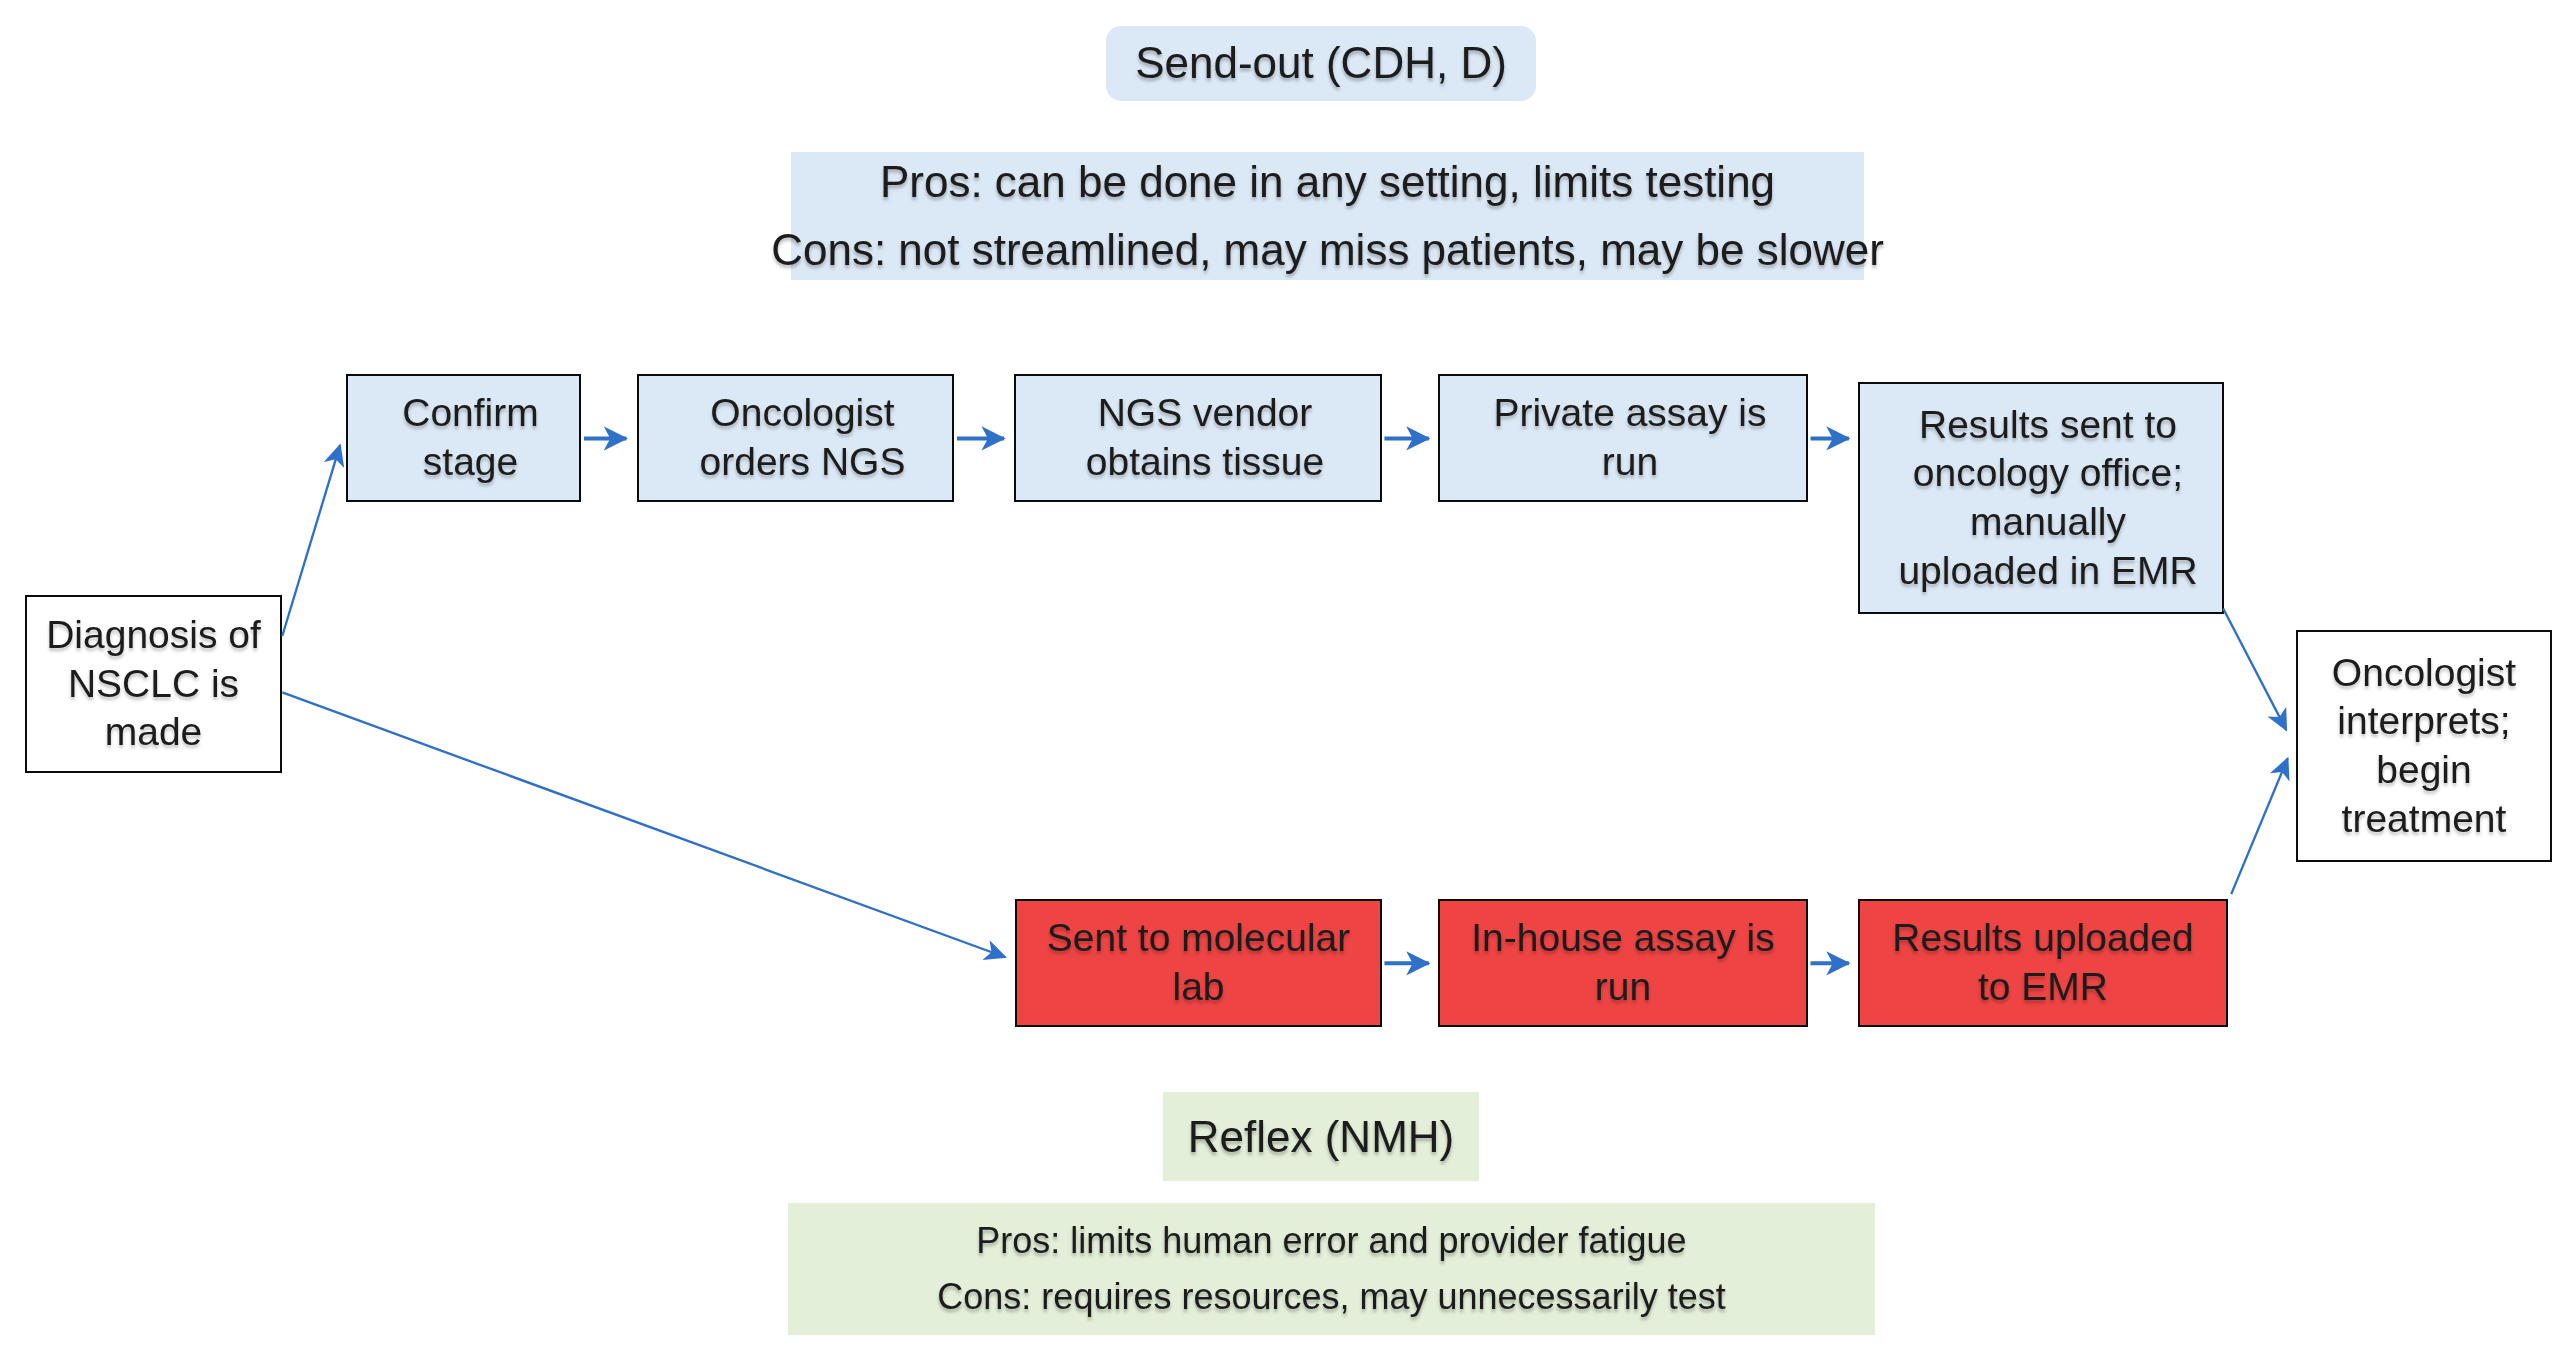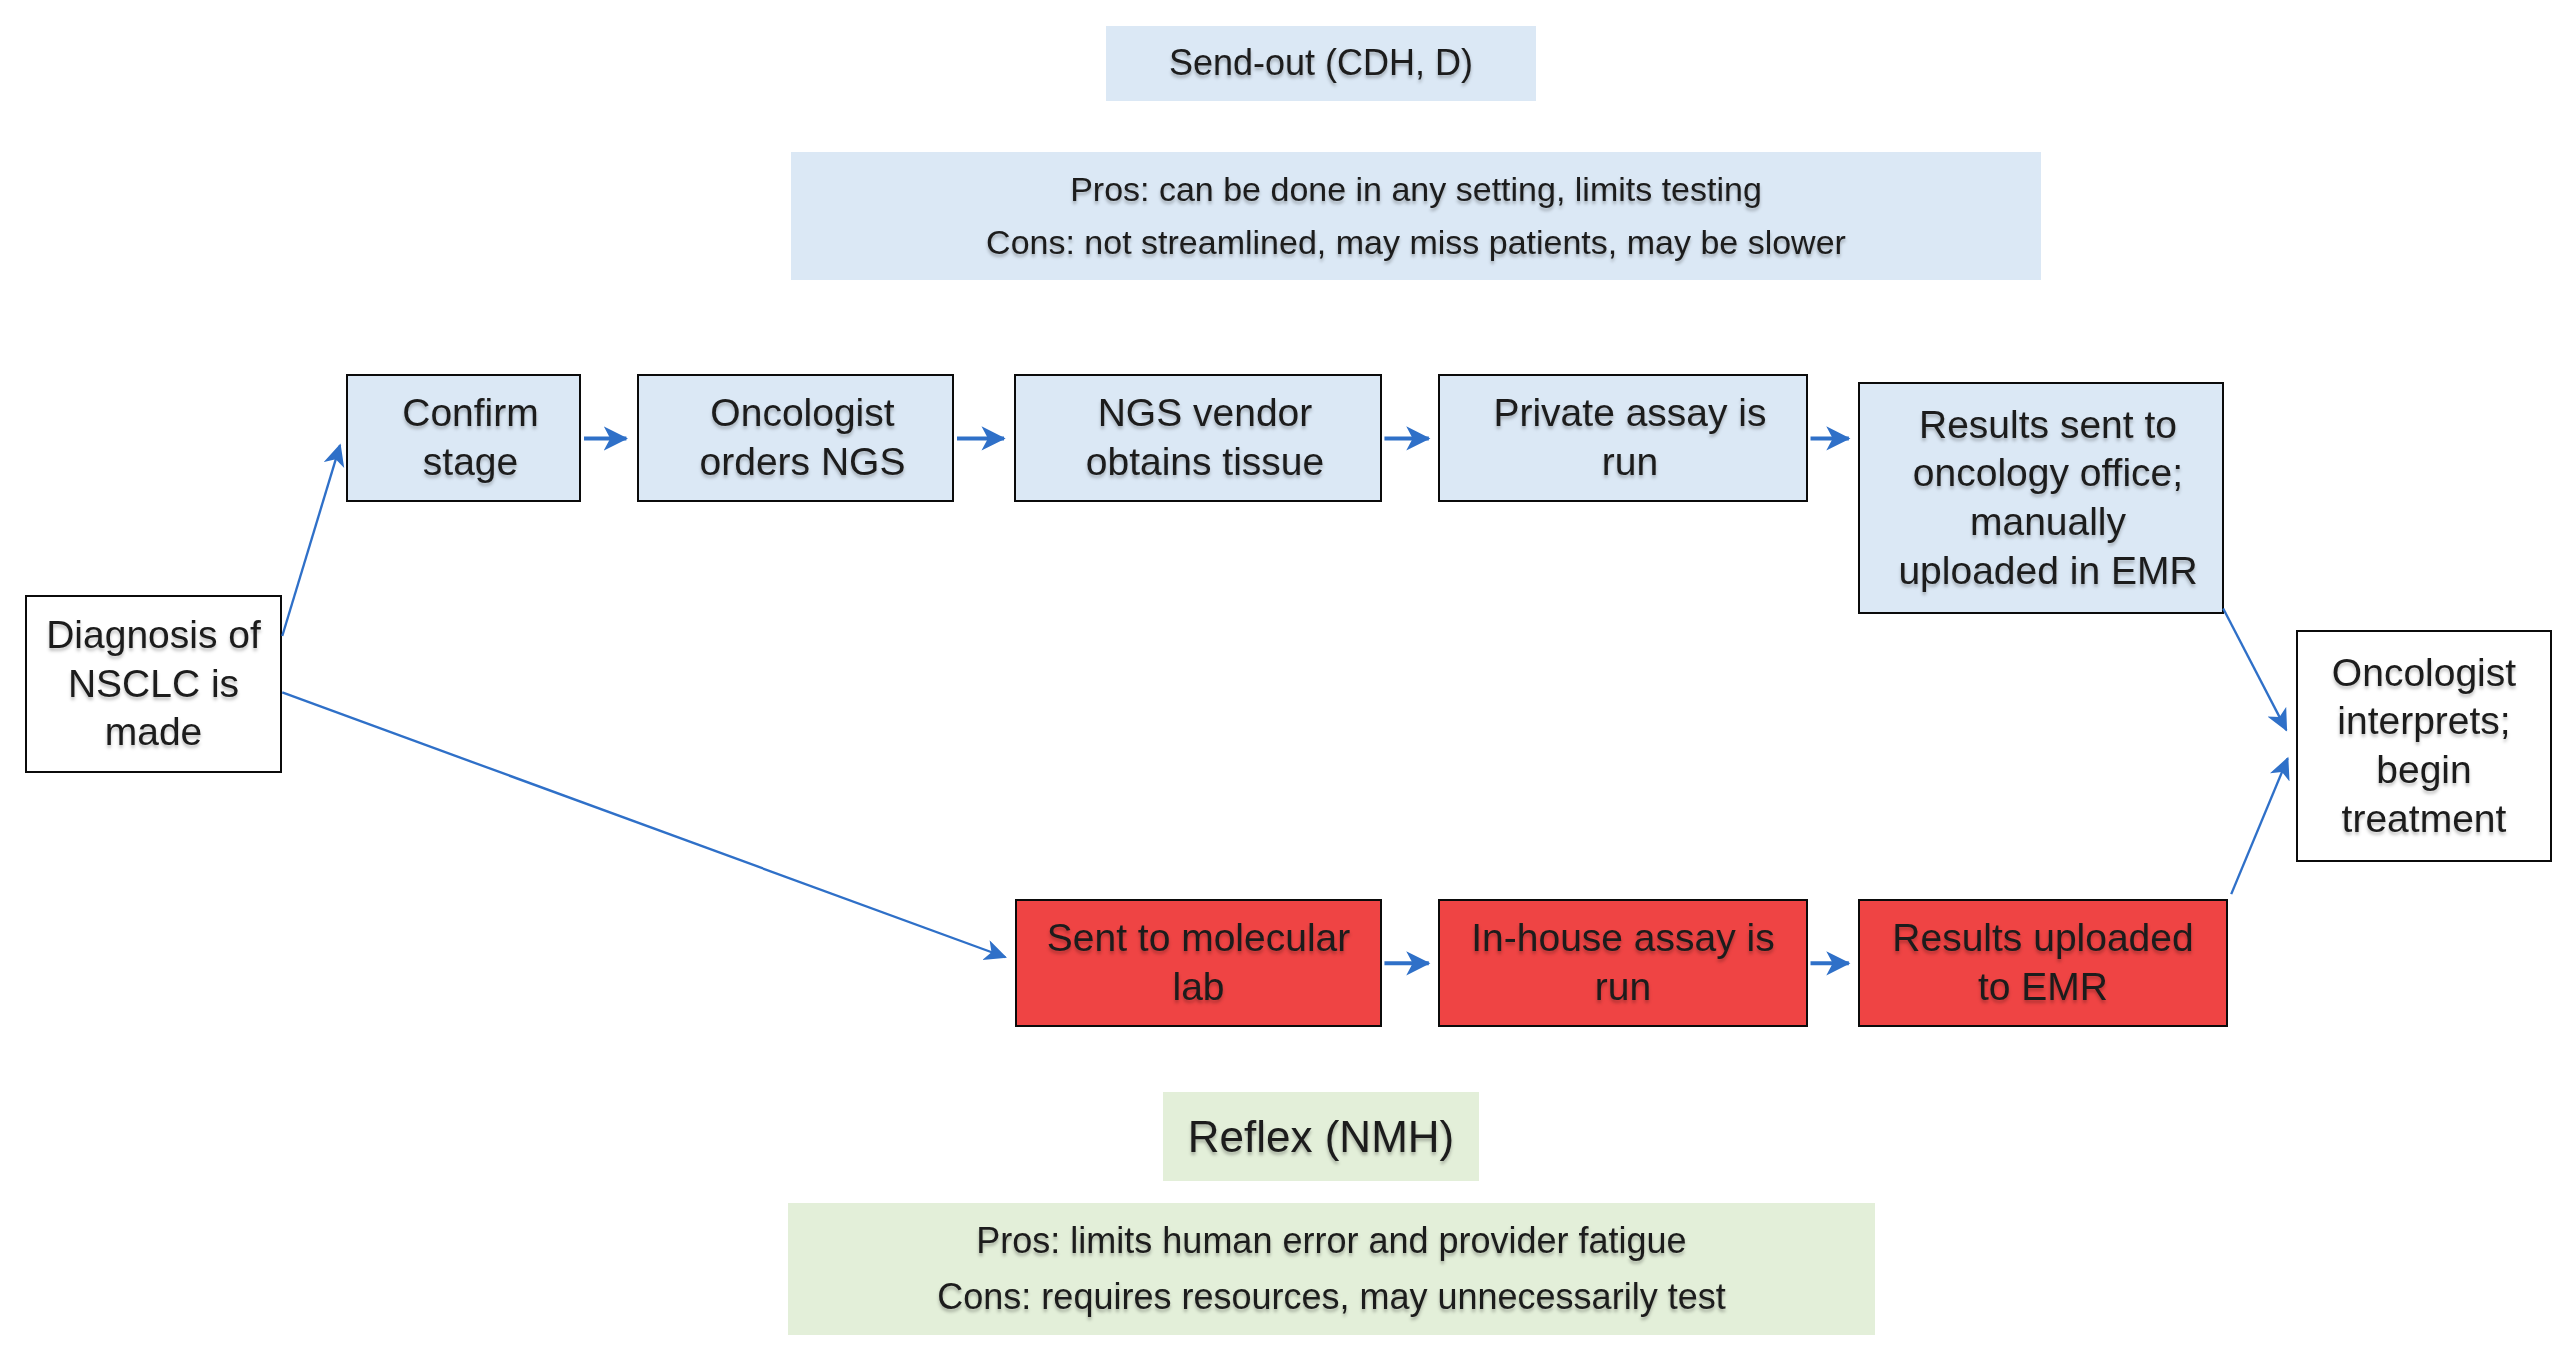--- a/index.html
+++ b/index.html
@@ -55,22 +55,22 @@
     flex-direction: column;
     align-items: center;
     justify-content: center;
     text-align: center;
     text-shadow: 0 2.7px 3.4px rgba(0,0,0,0.28);
   }
   .strip.blue  { background: #dbe8f5; }
   .strip.green { background: #e3efd9; }
   .strip .line { white-space: nowrap; }
 
-  .s-sendout-title { left: 1106px; top: 25.5px;   width: 430px;  height: 75px; font-size: 36px; }
-  .s-blue-pc       { left: 791px; top: 152px;  width: 1250px; height: 128px; font-size: 34px; line-height: 1.55; }
+  .s-sendout-title { left: 1106px; top: 25.5px;   width: 430px;  height: 75px; font-size: 44px; border-radius: 15px; }
+  .s-blue-pc       { left: 791px; top: 152px;  width: 1073px; height: 128px; font-size: 44px; line-height: 1.55; }
   .s-reflex-title  { left: 1163px; top: 1092px; width: 316px;  height: 89px; font-size: 44px; }
   .s-green-pc      { left: 788px; top: 1203px; width: 1087px; height: 132px; font-size: 36px; line-height: 1.55; }
 
   
   #arrow-layer {
     position: absolute;
     left: 0; top: 0;
     width: 2576px;
     height: 1352px;
     pointer-events: none;

